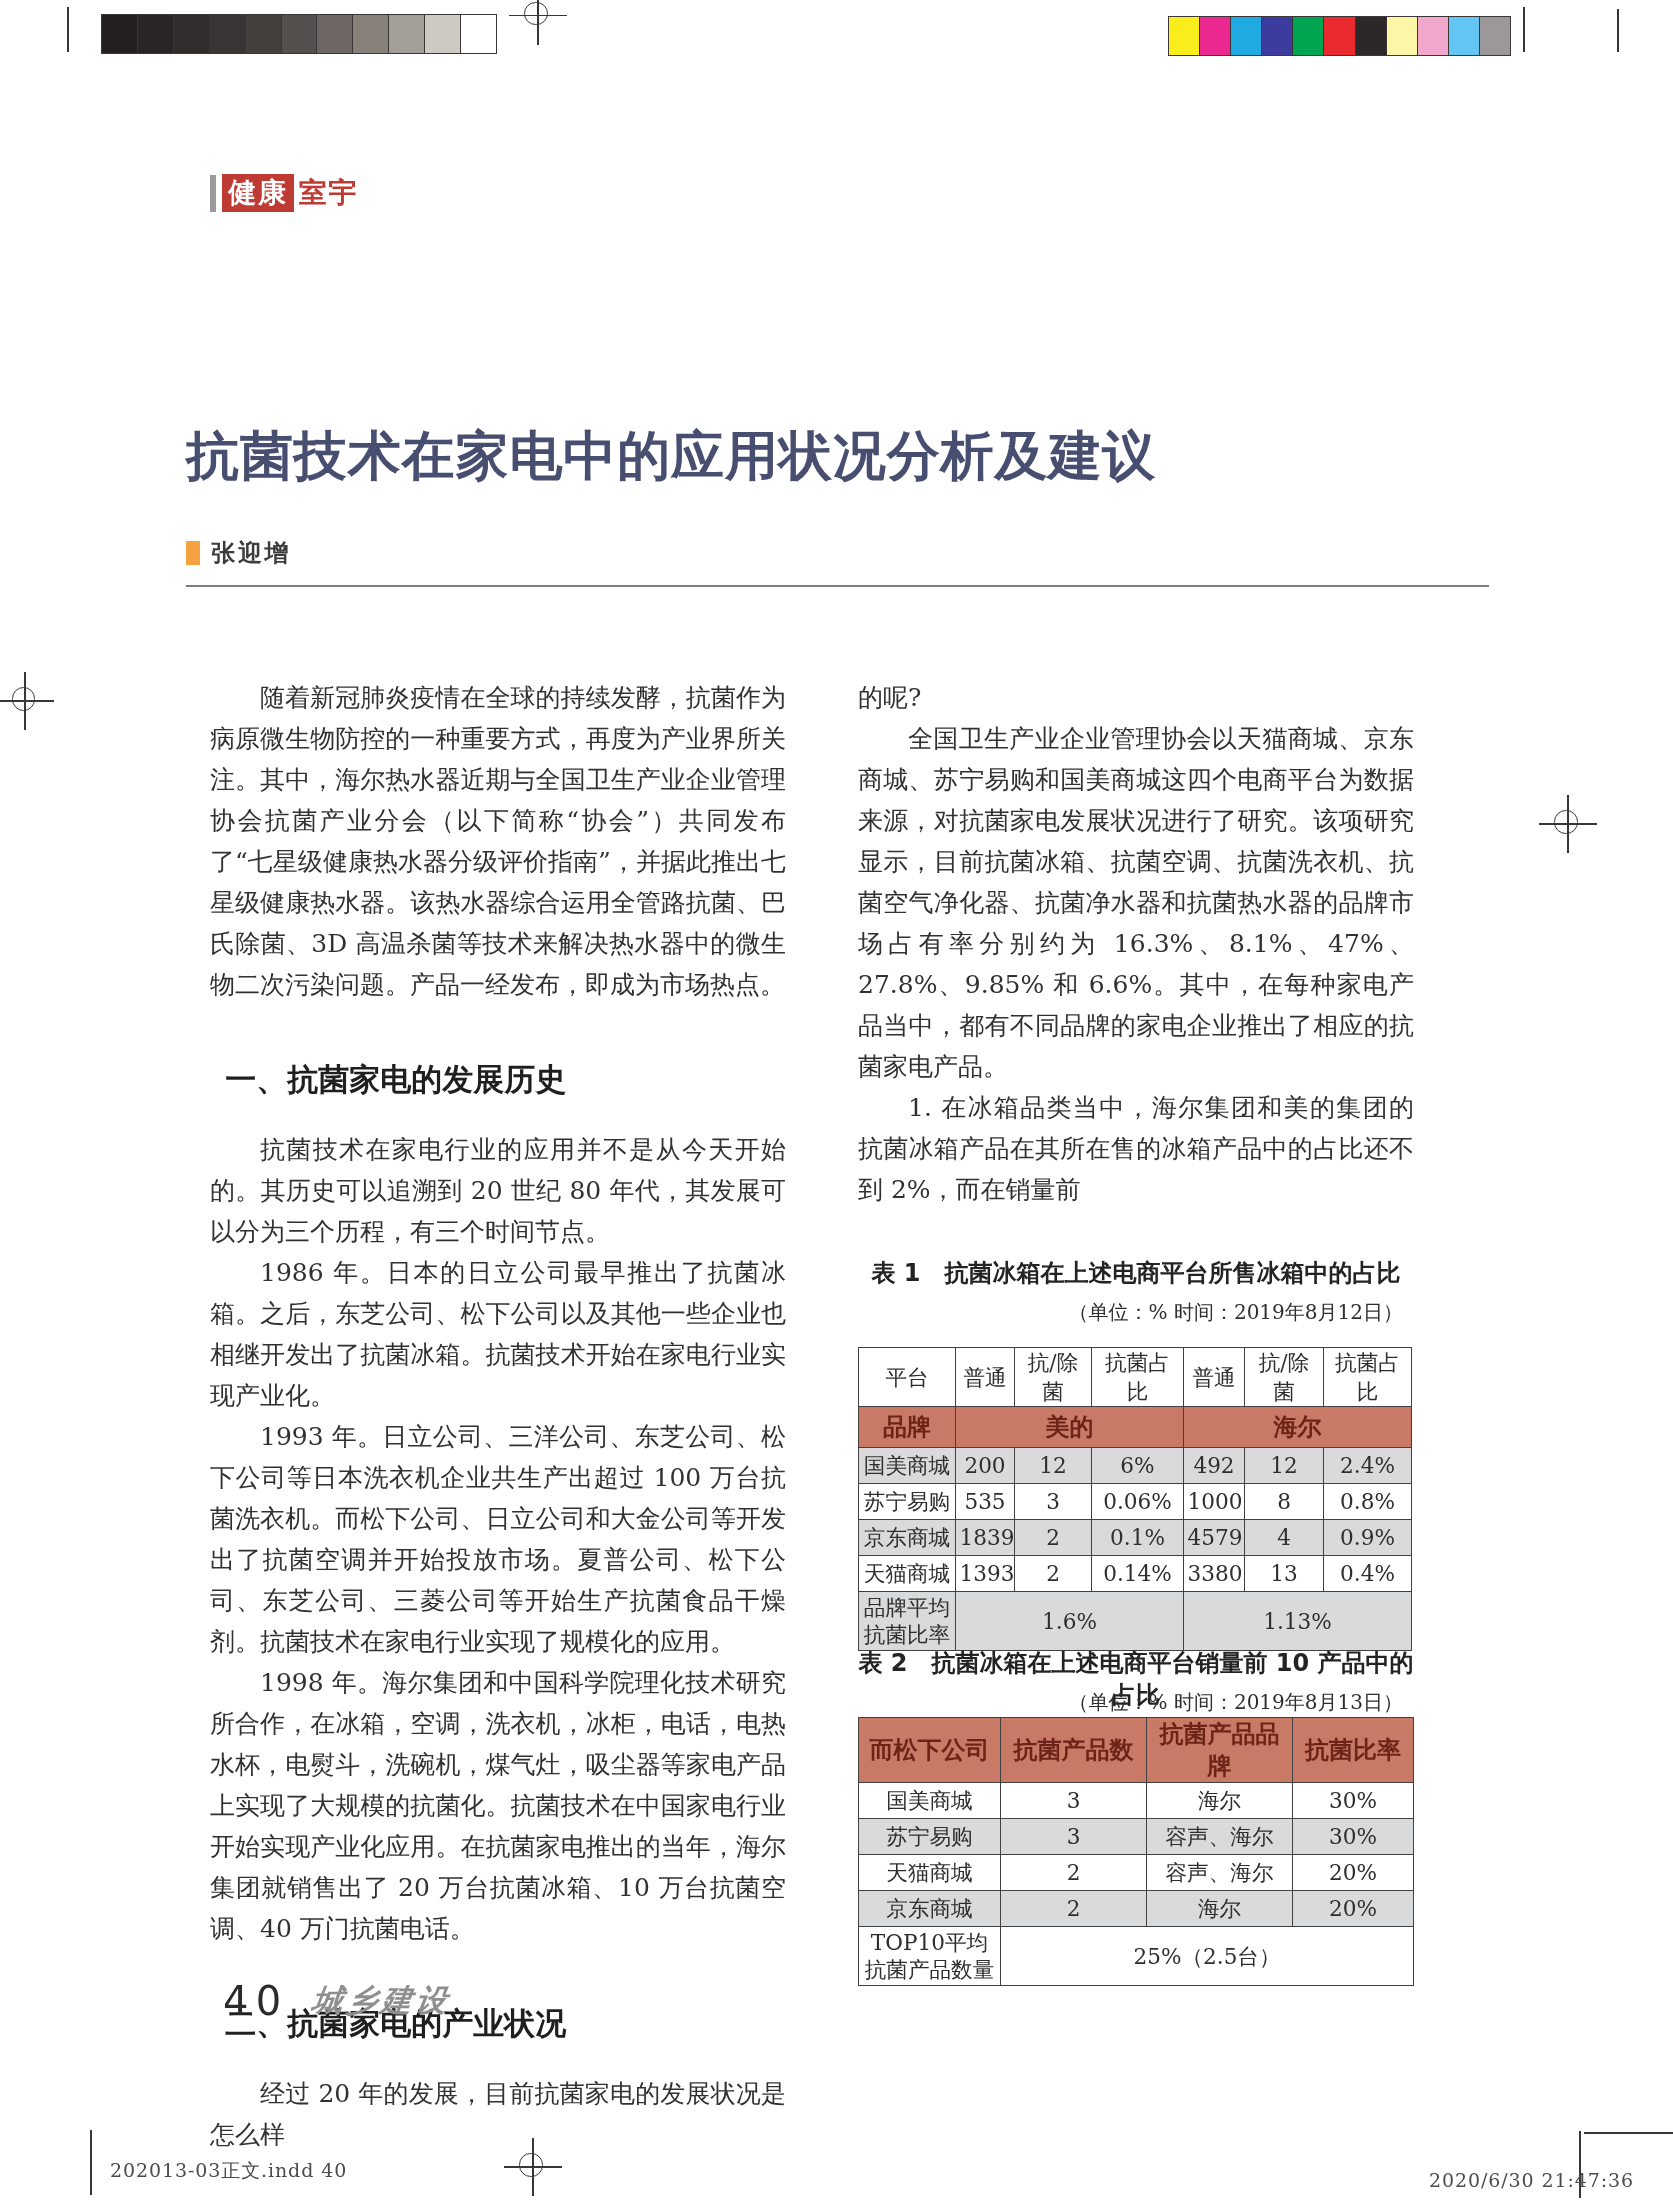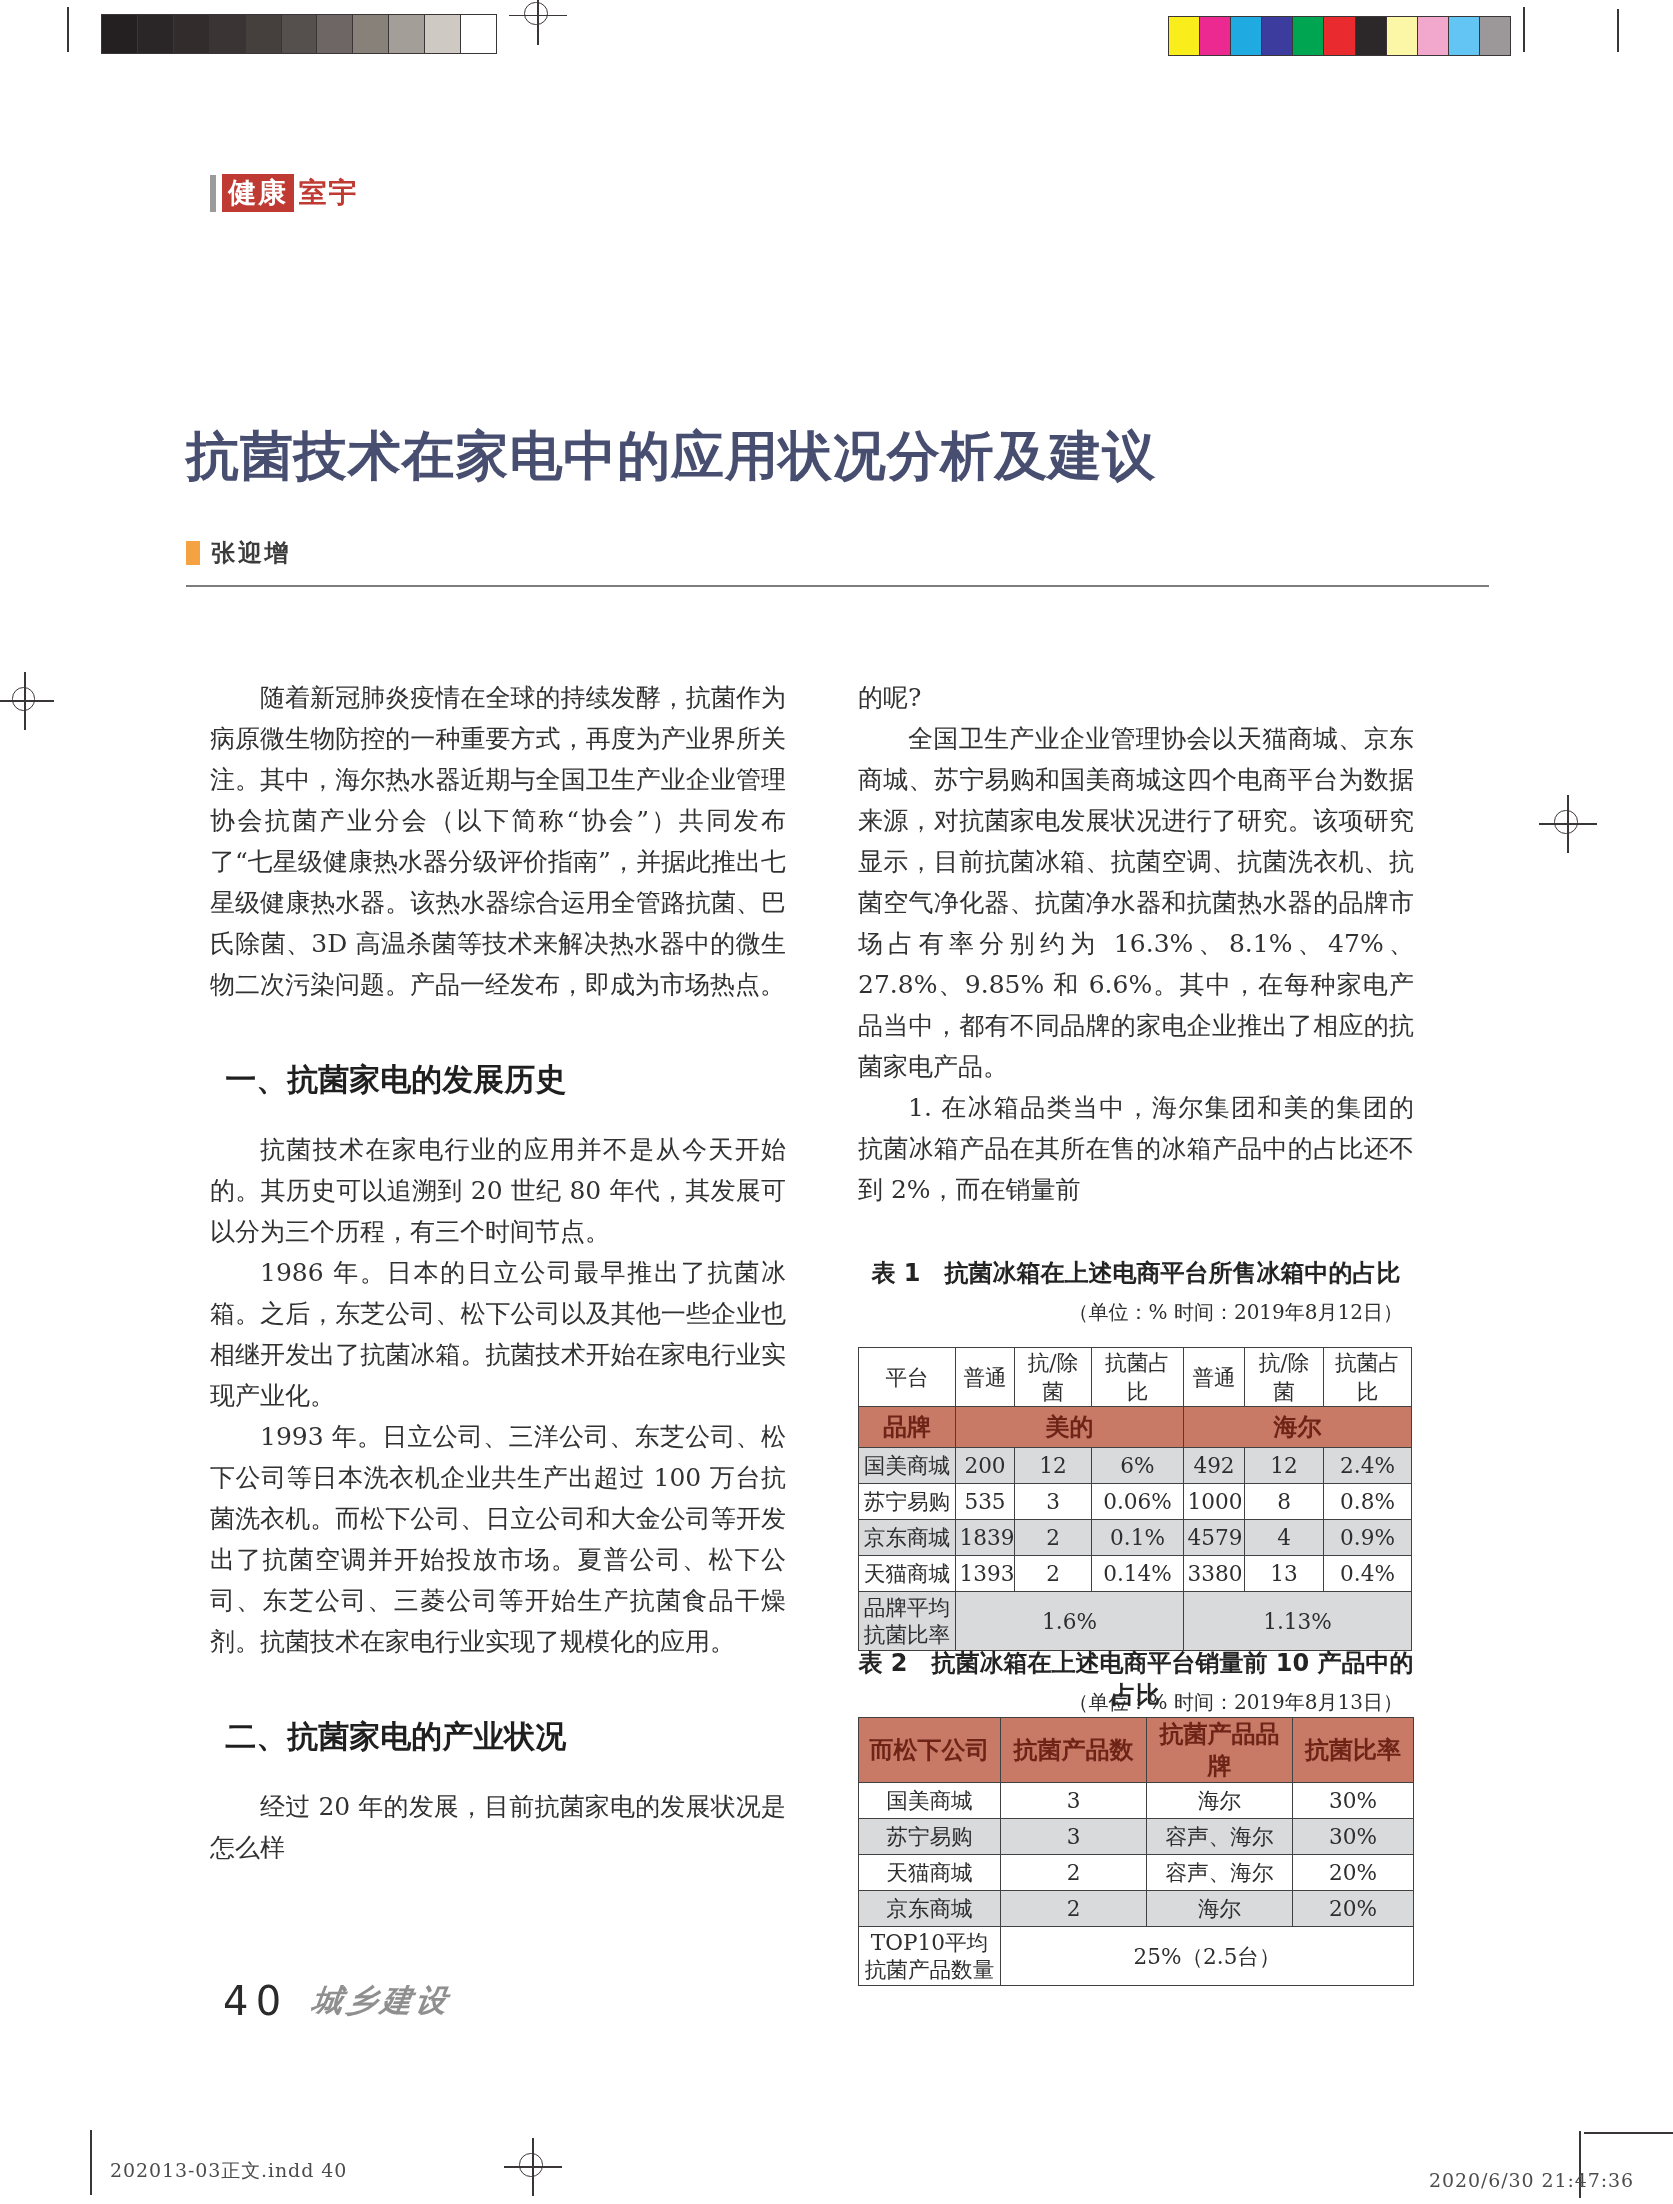--- a/index.html
+++ b/index.html
@@ -137,20 +137,21 @@
     <span class="author-name">张迎增</span>
   </div>
   <div class="head-rule"></div>
 
   <div class="col col-left">
     <p>随着新冠肺炎疫情在全球的持续发酵，抗菌作为病原微生物防控的一种重要方式，再度为产业界所关注。其中，海尔热水器近期与全国卫生产业企业管理协会抗菌产业分会（以下简称“协会”）共同发布了“七星级健康热水器分级评价指南”，并据此推出七星级健康热水器。该热水器综合运用全管路抗菌、巴氏除菌、3D 高温杀菌等技术来解决热水器中的微生物二次污染问题。产品一经发布，即成为市场热点。</p>
     <h2 class="section-heading">一、抗菌家电的发展历史</h2>
     <p>抗菌技术在家电行业的应用并不是从今天开始的。其历史可以追溯到 20 世纪 80 年代，其发展可以分为三个历程，有三个时间节点。</p>
     <p>1986 年。日本的日立公司最早推出了抗菌冰箱。之后，东芝公司、松下公司以及其他一些企业也相继开发出了抗菌冰箱。抗菌技术开始在家电行业实现产业化。</p>
     <p>1993 年。日立公司、三洋公司、东芝公司、松下公司等日本洗衣机企业共生产出超过 100 万台抗菌洗衣机。而松下公司、日立公司和大金公司等开发出了抗菌空调并开始投放市场。夏普公司、松下公司、东芝公司、三菱公司等开始生产抗菌食品干燥剂。抗菌技术在家电行业实现了规模化的应用。</p>
+    <p>1998 年。海尔集团和中国科学院理化技术研究所合作，在冰箱，空调，洗衣机，冰柜，电话，电热水杯，电熨斗，洗碗机，煤气灶，吸尘器等家电产品上实现了大规模的抗菌化。抗菌技术在中国家电行业开始实现产业化应用。在抗菌家电推出的当年，海尔集团就销售出了 20 万台抗菌冰箱、10 万台抗菌空调、40 万门抗菌电话。</p>
     <h2 class="section-heading">二、抗菌家电的产业状况</h2>
     <p>经过 20 年的发展，目前抗菌家电的发展状况是怎么样</p>
   </div>
 
   <div class="col col-right">
     <p class="noindent">的呢?</p>
     <p>全国卫生产业企业管理协会以天猫商城、京东商城、苏宁易购和国美商城这四个电商平台为数据来源，对抗菌家电发展状况进行了研究。该项研究显示，目前抗菌冰箱、抗菌空调、抗菌洗衣机、抗菌空气净化器、抗菌净水器和抗菌热水器的品牌市场占有率分别约为 16.3%、8.1%、47%、27.8%、9.85% 和 6.6%。其中，在每种家电产品当中，都有不同品牌的家电企业推出了相应的抗菌家电产品。</p>
     <p>1. 在冰箱品类当中，海尔集团和美的集团的抗菌冰箱产品在其所在售的冰箱产品中的占比还不到 2%，而在销量前</p>
   </div>
 

